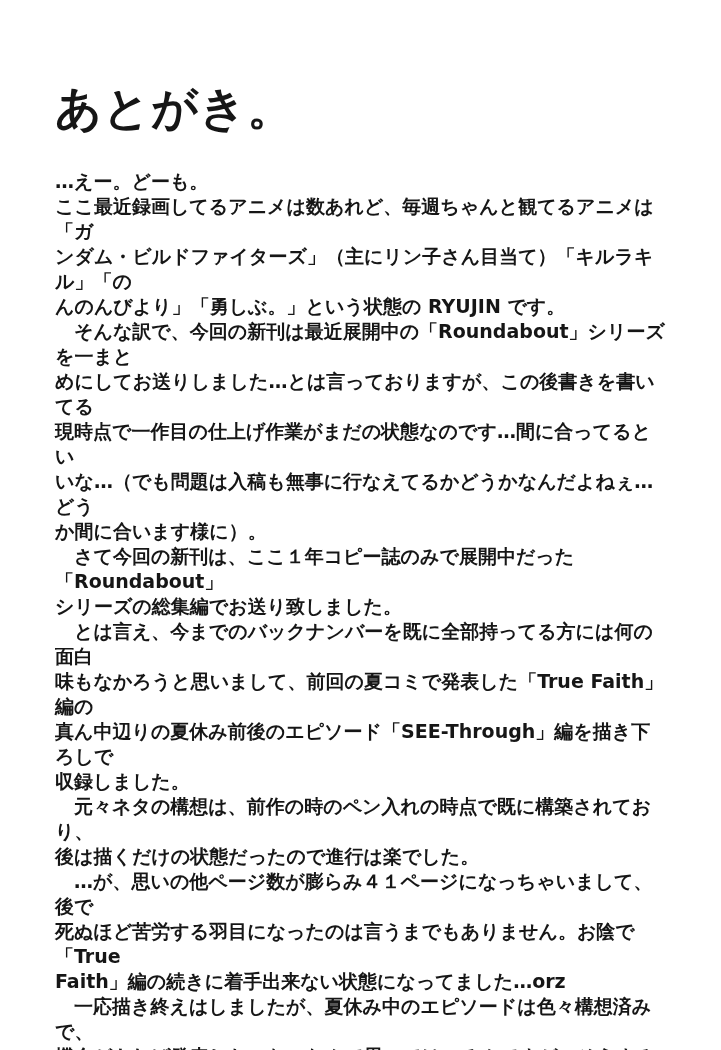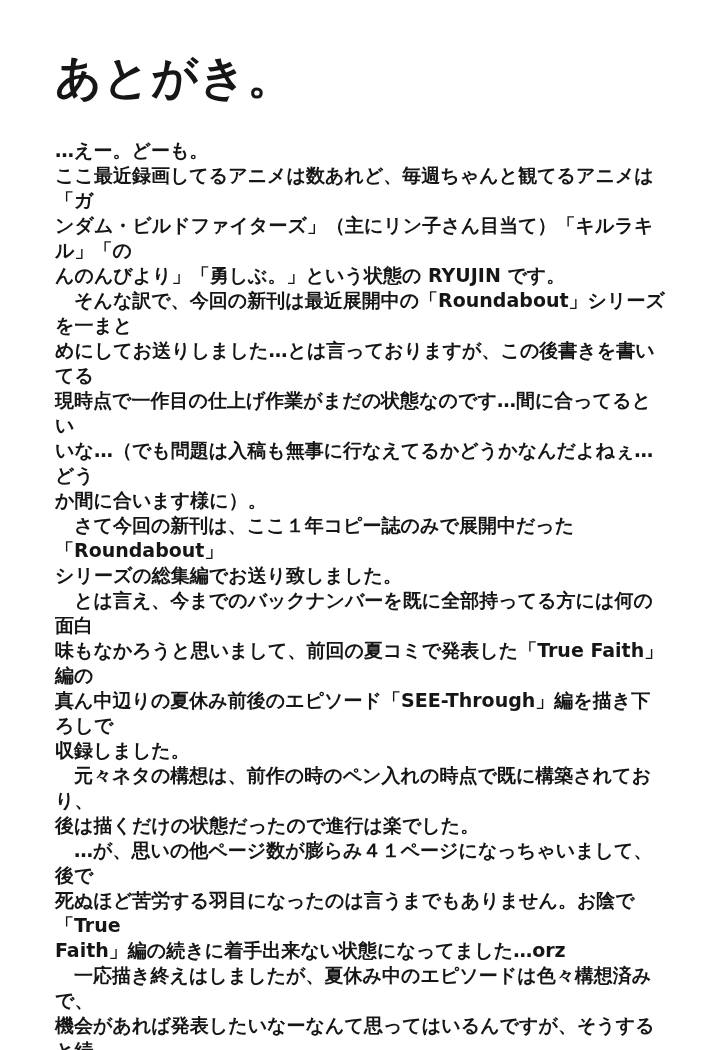--- a/index.html
+++ b/index.html
@@ -11,21 +11,21 @@
     padding: 0;
     background: var(--bg);
   }
   .page {
     position: relative;
     width: 721px;
     height: 1050px;
     background: var(--bg);
     color: var(--ink);
     box-sizing: border-box;
-    padding: 54px 55px 0 55px;
+    padding: 85px 55px 0 55px;
     overflow: hidden;
     font-family: "DejaVu Sans", "Liberation Sans", sans-serif;
   }
   .title {
     margin: 0 0 38px 0;
     font-size: 46px;
     line-height: 1.0;
     font-weight: 900;
     letter-spacing: 1px;
     white-space: nowrap;

